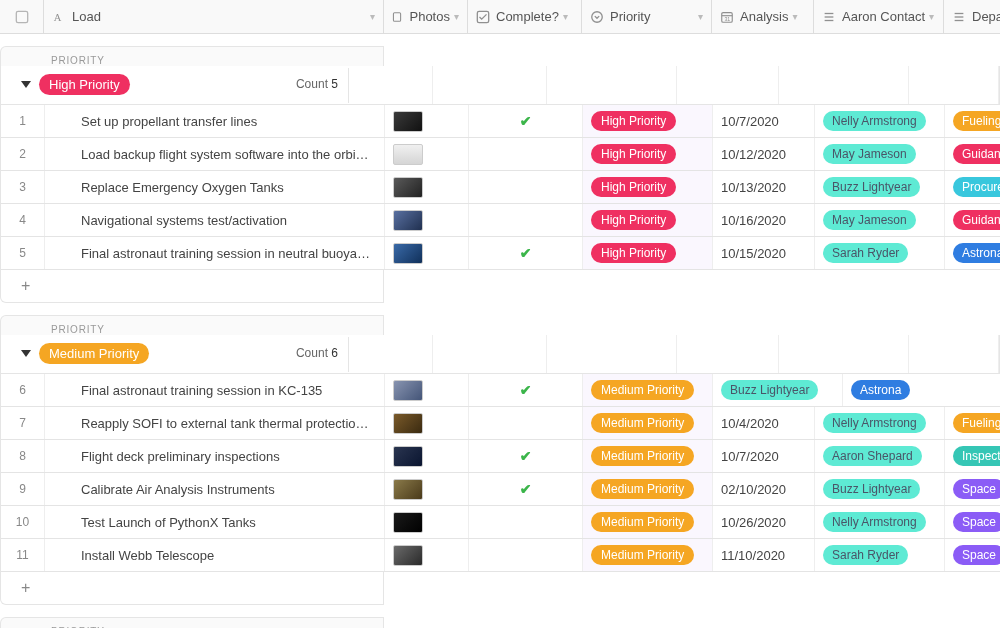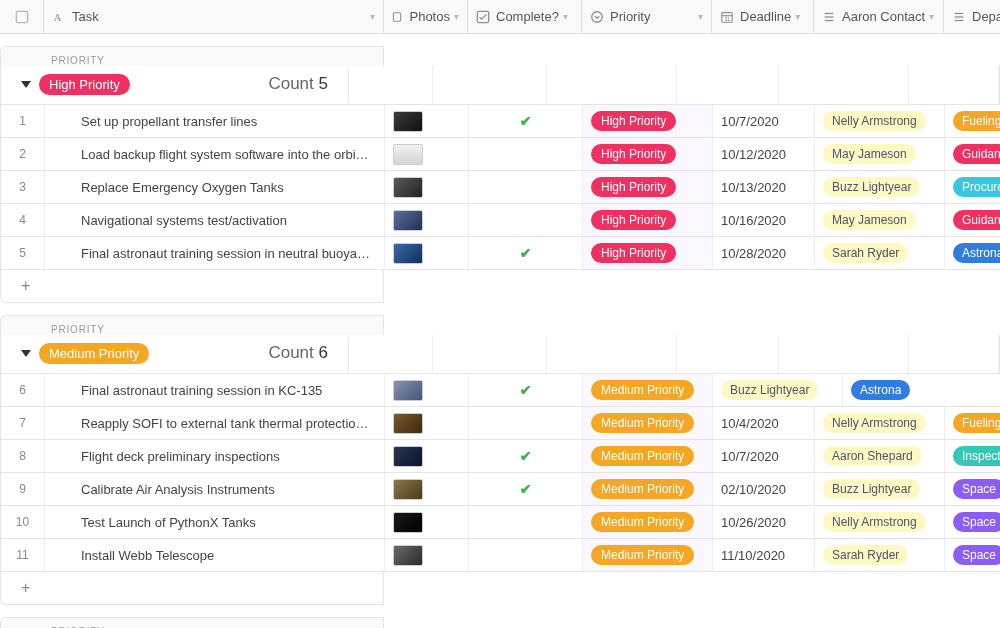--- a/index.html
+++ b/index.html
@@ -95,21 +95,21 @@
     display: inline-block;
     padding: 3px 10px;
     border-radius: 12px;
     font-size: 13px;
     color: #fff;
     white-space: nowrap;
   }
   .chip-high   { background: #ef3061; }
   .chip-medium { background: #f5a623; }
 
-  .count-label { margin-left: auto; margin-right: 10px; font-size: 17px; color: #666; }
+  .count-label { margin-left: auto; font-size: 12px; color: #666; }
   .count-label b { color: #333; font-weight: 500; }
 
   .data-row { border-left:1px solid #e5e5e5; border-right:none; background: #fff; }
   .row-num { color: #888; font-size: 12px; width: 44px; justify-content:center; }
   .row-task { width: 340px; padding-left: 36px; text-overflow: ellipsis; }
 
   .thumb {
     width: 30px; height: 21px;
     border:1px solid #ccc;
     border-radius: 2px;
@@ -131,21 +131,21 @@
 
   .pill-prio {
     display:inline-block; padding:3px 10px; border-radius: 11px;
     font-size:12px; color:#fff;
   }
   .ph  { background:#ef3061; }
   .pm  { background:#f5a623; }
 
   .contact-tag {
     display:inline-block; padding:3px 9px; border-radius: 11px;
-    font-size:12px; background:#fef9c3; color:#4a5568;
+    font-size:12px; background:#5eead4; color:#4a5568;
   }
 
   .dept-tag {
     display:inline-block; padding:3px 9px; border-radius: 11px;
     font-size:12px; color:#fff;
   }
   .d-fueling   { background:#f5a623; }
   .d-guidance  { background:#ef3061; }
   .d-procure   { background:#38c7dd; }
   .d-astronaut { background:#2f7de1; }
@@ -174,21 +174,21 @@
     <div class="col col-check">
       <svg class="hdr-icon" viewBox="0 0 16 16">
           <rect x="1.5" y="1.5" width="13" height="13" rx="2" fill="none" stroke="#b5b5b5" stroke-width="1.5"></rect>
         </svg>
     </div>
     <div class="col col-task">
       <div class="hcell">
         <svg class="hdr-icon" viewBox="0 0 16 16">
             <text x="2" y="12" font-size="12" fill="#909090" font-family="serif">A</text>
           </svg>
-        <span class="hlabel">Task</span>
+        <span class="hlabel">Load</span>
         <span class="hspacer"></span>
         <span class="dropdown-caret">▾</span>
       </div>
     </div>
     <div class="col col-photos">
       <div class="hcell">
         <svg class="hdr-icon" viewBox="0 0 16 16">
             <rect x="2" y="2" width="10" height="12" rx="1.5" fill="none" stroke="#909090" stroke-width="1.5"></rect>
             <path d="M4.5 2 v-0.5 a1.5 1.5 0 0 1 5 0 V2" fill="none"></path>
           </svg>
@@ -217,21 +217,21 @@
         <span class="dropdown-caret">▾</span>
       </div>
     </div>
     <div class="col col-dead">
       <div class="hcell">
         <svg class="hdr-icon" viewBox="0 0 16 16">
             <rect x="2" y="3" width="12" height="11" rx="1.5" fill="none" stroke="#909090" stroke-width="1.3"></rect>
             <line x1="2" y1="6.5" x2="14" y2="6.5" stroke="#909090" stroke-width="1.3"></line>
             <text x="5" y="12.5" font-size="6" fill="#909090">31</text>
           </svg>
-        <span class="hlabel">Deadline</span>
+        <span class="hlabel">Analysis</span>
         <span class="dropdown-caret">▾</span>
       </div>
     </div>
     <div class="col col-contact">
       <div class="hcell">
         <svg class="hdr-icon" viewBox="0 0 16 16">
             <line x1="3" y1="4" x2="13" y2="4" stroke="#909090" stroke-width="1.5"></line>
             <line x1="3" y1="8" x2="13" y2="8" stroke="#909090" stroke-width="1.5"></line>
             <line x1="3" y1="12" x2="13" y2="12" stroke="#909090" stroke-width="1.5"></line>
           </svg>
@@ -348,21 +348,21 @@
           <div class="col row-task">Final astronaut training session in neutral buoya…</div>
           <div class="col col-photos">
             <div class="thumb t-diver"></div>
           </div>
           <div class="col col-done">
             <span class="checkmark">✔</span>
           </div>
           <div class="col col-prio bg-prio">
             <span class="pill-prio ph">High Priority</span>
           </div>
-          <div class="col col-dead">10/28/2020</div>
+          <div class="col col-dead">10/15/2020</div>
           <div class="col col-contact">
             <span class="contact-tag">Sarah Ryder</span>
           </div>
           <div class="col col-dept">
             <span class="dept-tag d-astronaut">Astrona</span>
           </div>
         </div>
         <div class="add-row">+</div>
       </div>
       <div class="group-wrap">

